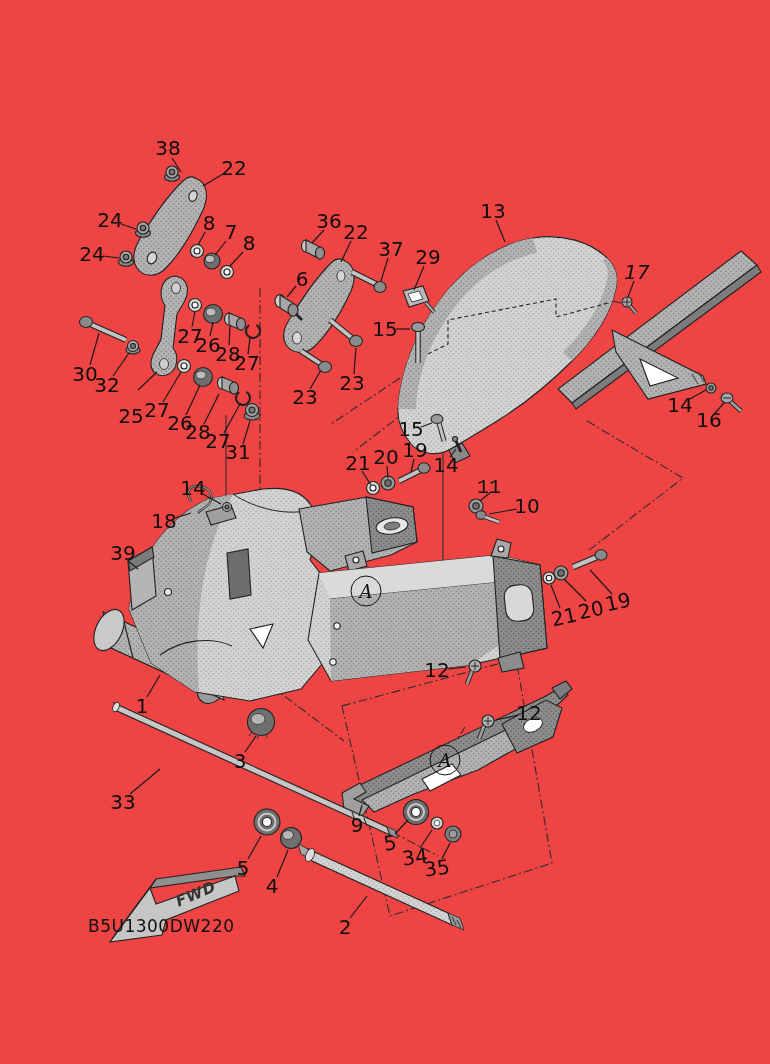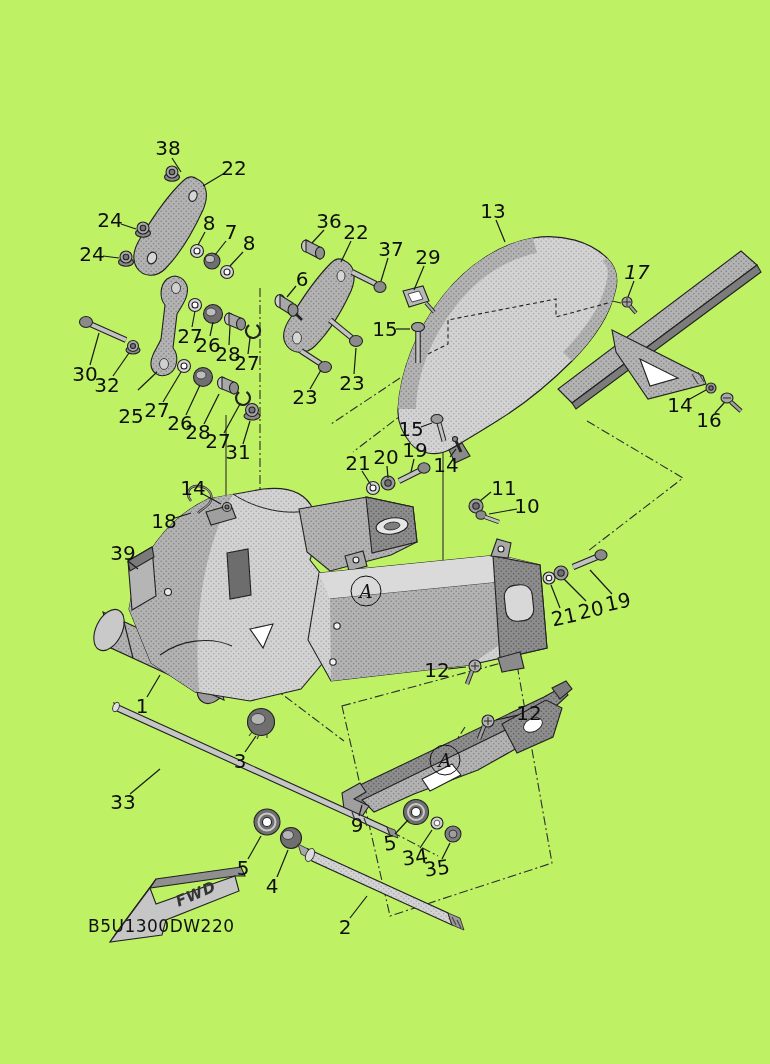--- a/index.html
+++ b/index.html
@@ -1,16 +1,16 @@
 <!DOCTYPE html>
 <html><head>
 <meta charset="utf-8">
 <style>
   html,body{margin:0;padding:0;background:#ffffff;}
-  #stage{position:relative;width:770px;height:1064px;background:#bef264;overflow:hidden;
+  #stage{position:relative;width:770px;height:1064px;background:#ef4444;overflow:hidden;
          font-family:"DejaVu Sans","Liberation Sans",sans-serif;}
   #art, #leader-svg{position:absolute;left:0;top:0;}
   #leader-svg{z-index:3;pointer-events:none;}
   #callout-layer{position:absolute;left:0;top:0;width:770px;height:1064px;z-index:4;}
   .callout{position:absolute;transform:translate(-50%,-50%);font-size:20px;color:#0e0e0e;
            white-space:nowrap;line-height:1;}
   .marker{position:absolute;width:31px;height:31px;border:1.8px solid #111;border-radius:50%;
           box-sizing:border-box;display:flex;align-items:center;justify-content:center;
           transform:translate(-50%,-50%);font-family:"DejaVu Serif","Liberation Serif",serif;
           font-style:italic;font-size:18px;color:#111;background:transparent;}
@@ -438,21 +438,21 @@
       <div class="callout" style="left: 228px; top: 354px;">28</div>
       <div class="callout" style="left: 247px; top: 363px;">27</div>
       <div class="callout" style="left: 305px; top: 397px;">23</div>
       <div class="callout" style="left: 352px; top: 383px;">23</div>
       <div class="callout" style="left: 385px; top: 329px;">15</div>
       <div class="callout" style="left: 411px; top: 429px;">15</div>
       <div class="callout" style="left: 446px; top: 465px;">14</div>
       <div class="callout" style="left: 415px; top: 450px;">19</div>
       <div class="callout" style="left: 386px; top: 457px;">20</div>
       <div class="callout" style="left: 358px; top: 463px;">21</div>
-      <div class="callout" style="left: 504px; top: 488px;">11</div>
+      <div class="callout" style="left: 489px; top: 488px; font-family: Liberation Mono, monospace;">11</div>
       <div class="callout" style="left: 527px; top: 506px;">10</div>
       <div class="callout" style="left: 680px; top: 405px;">14</div>
       <div class="callout" style="left: 709px; top: 420px; text-align: center;">16</div>
       <div class="callout" style="left: 164px; top: 521px;">18</div>
       <div class="callout" style="left: 193px; top: 488px;">14</div>
       <div class="callout" style="left: 123px; top: 553px;">39</div>
       <div class="callout" style="left: 142px; top: 706px;">1</div>
       <div class="callout" style="left: 240px; top: 761px;">3</div>
       <div class="callout" style="left: 123px; top: 802px;">33</div>
       <div class="callout" style="left: 243px; top: 868px;">5</div>

